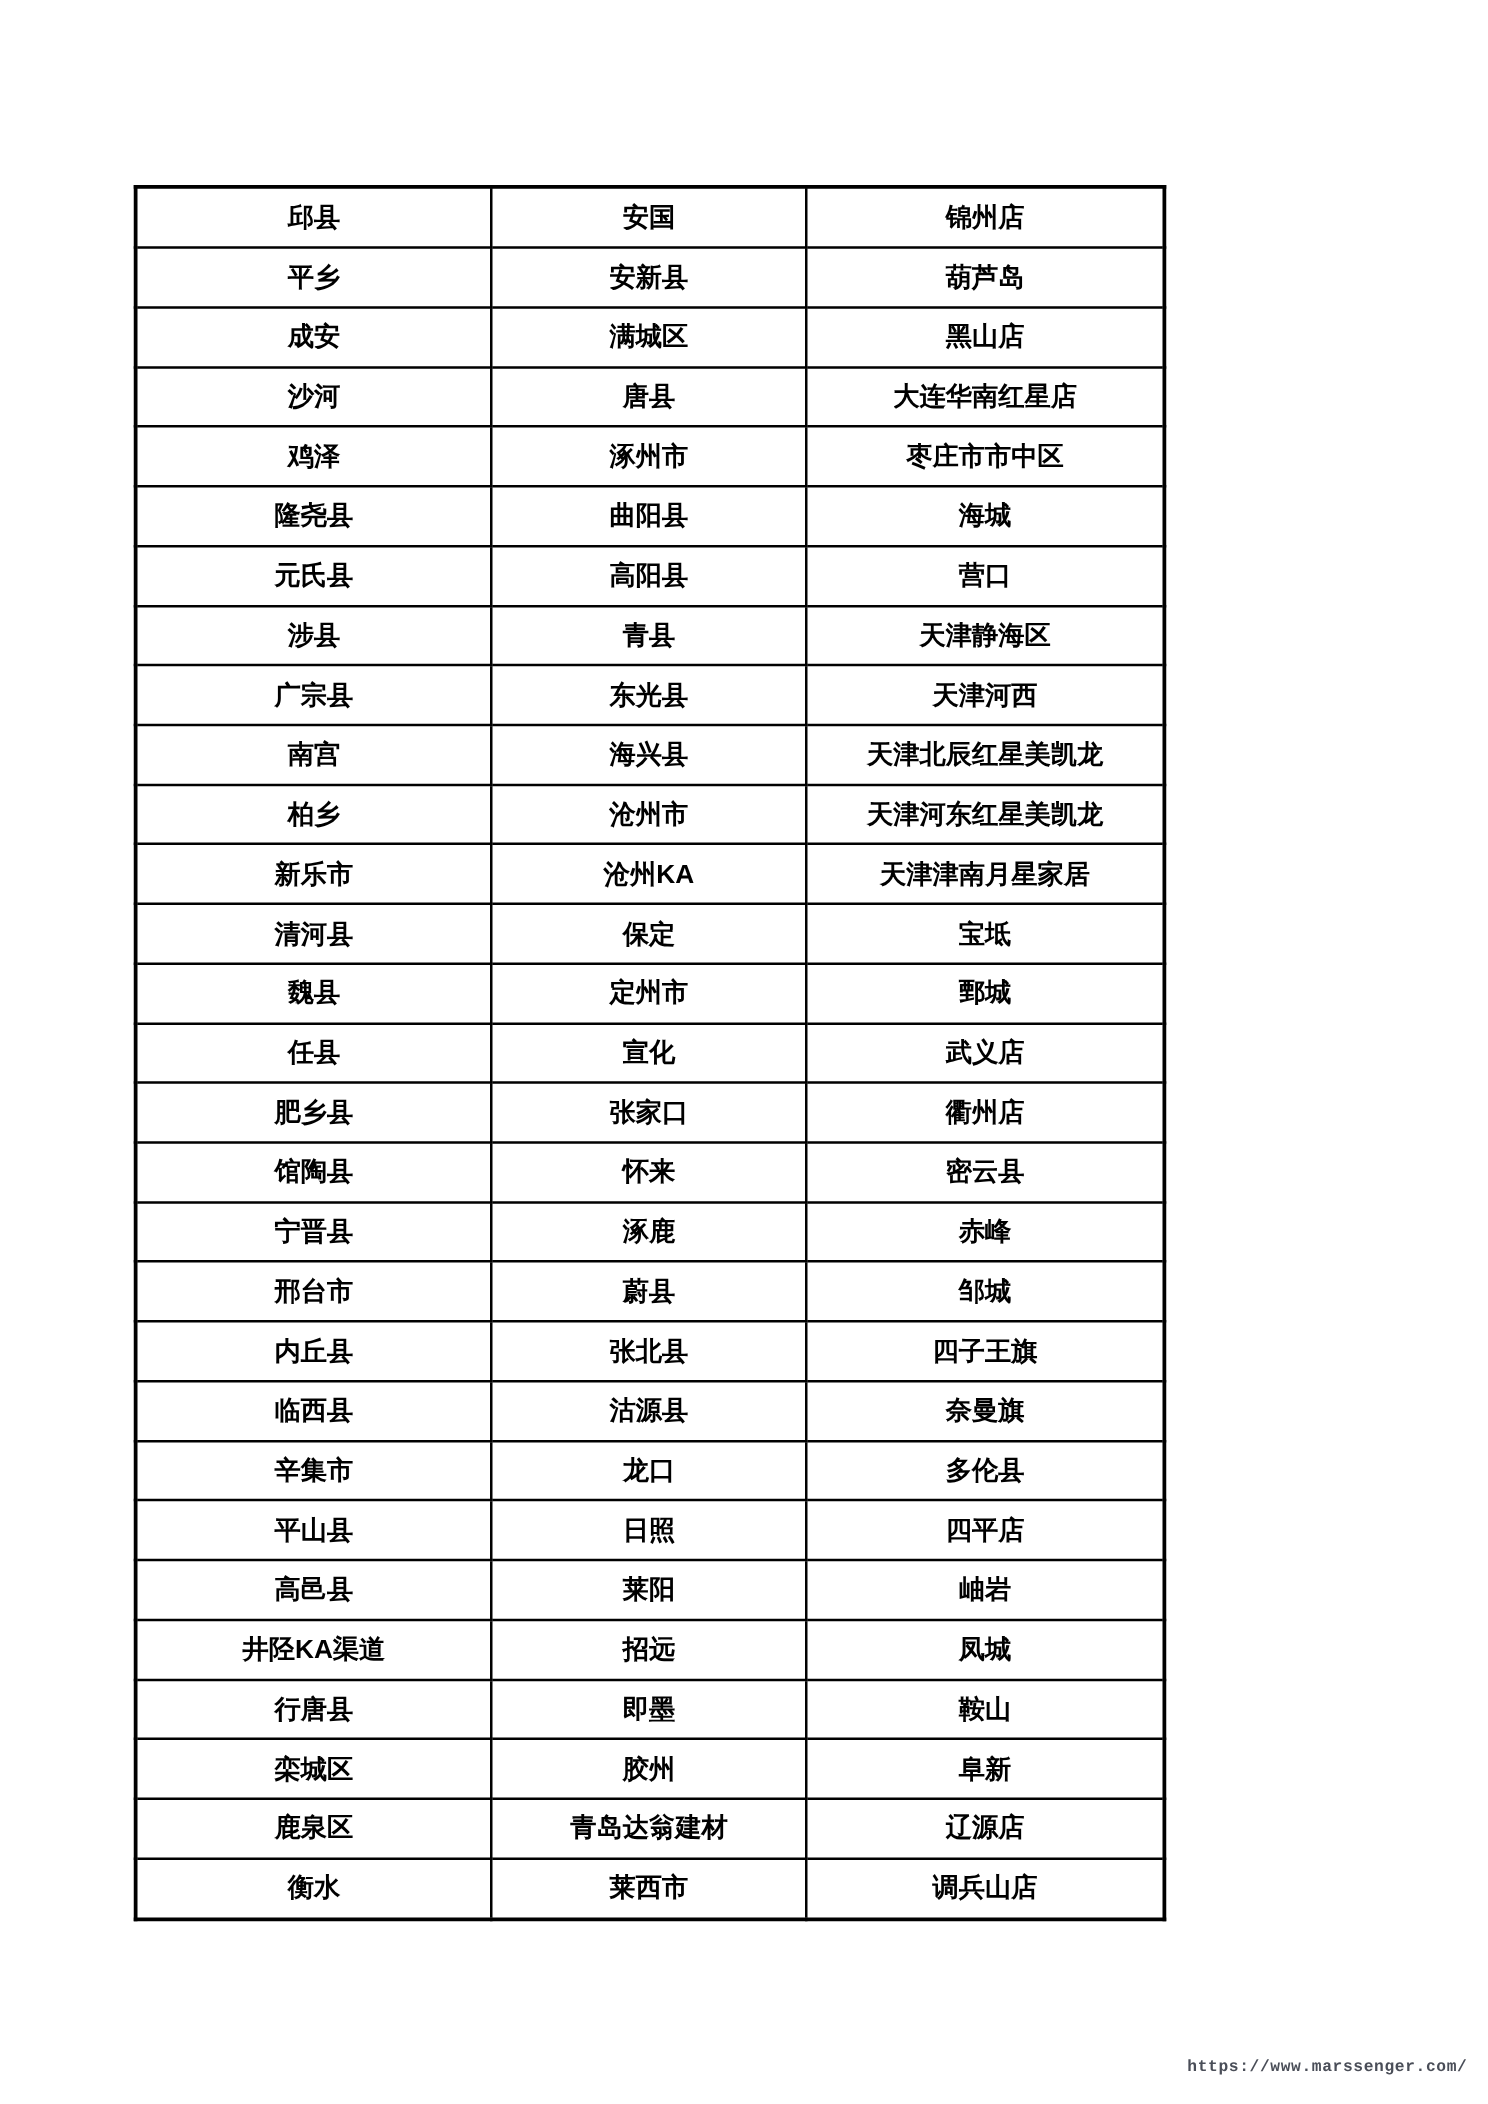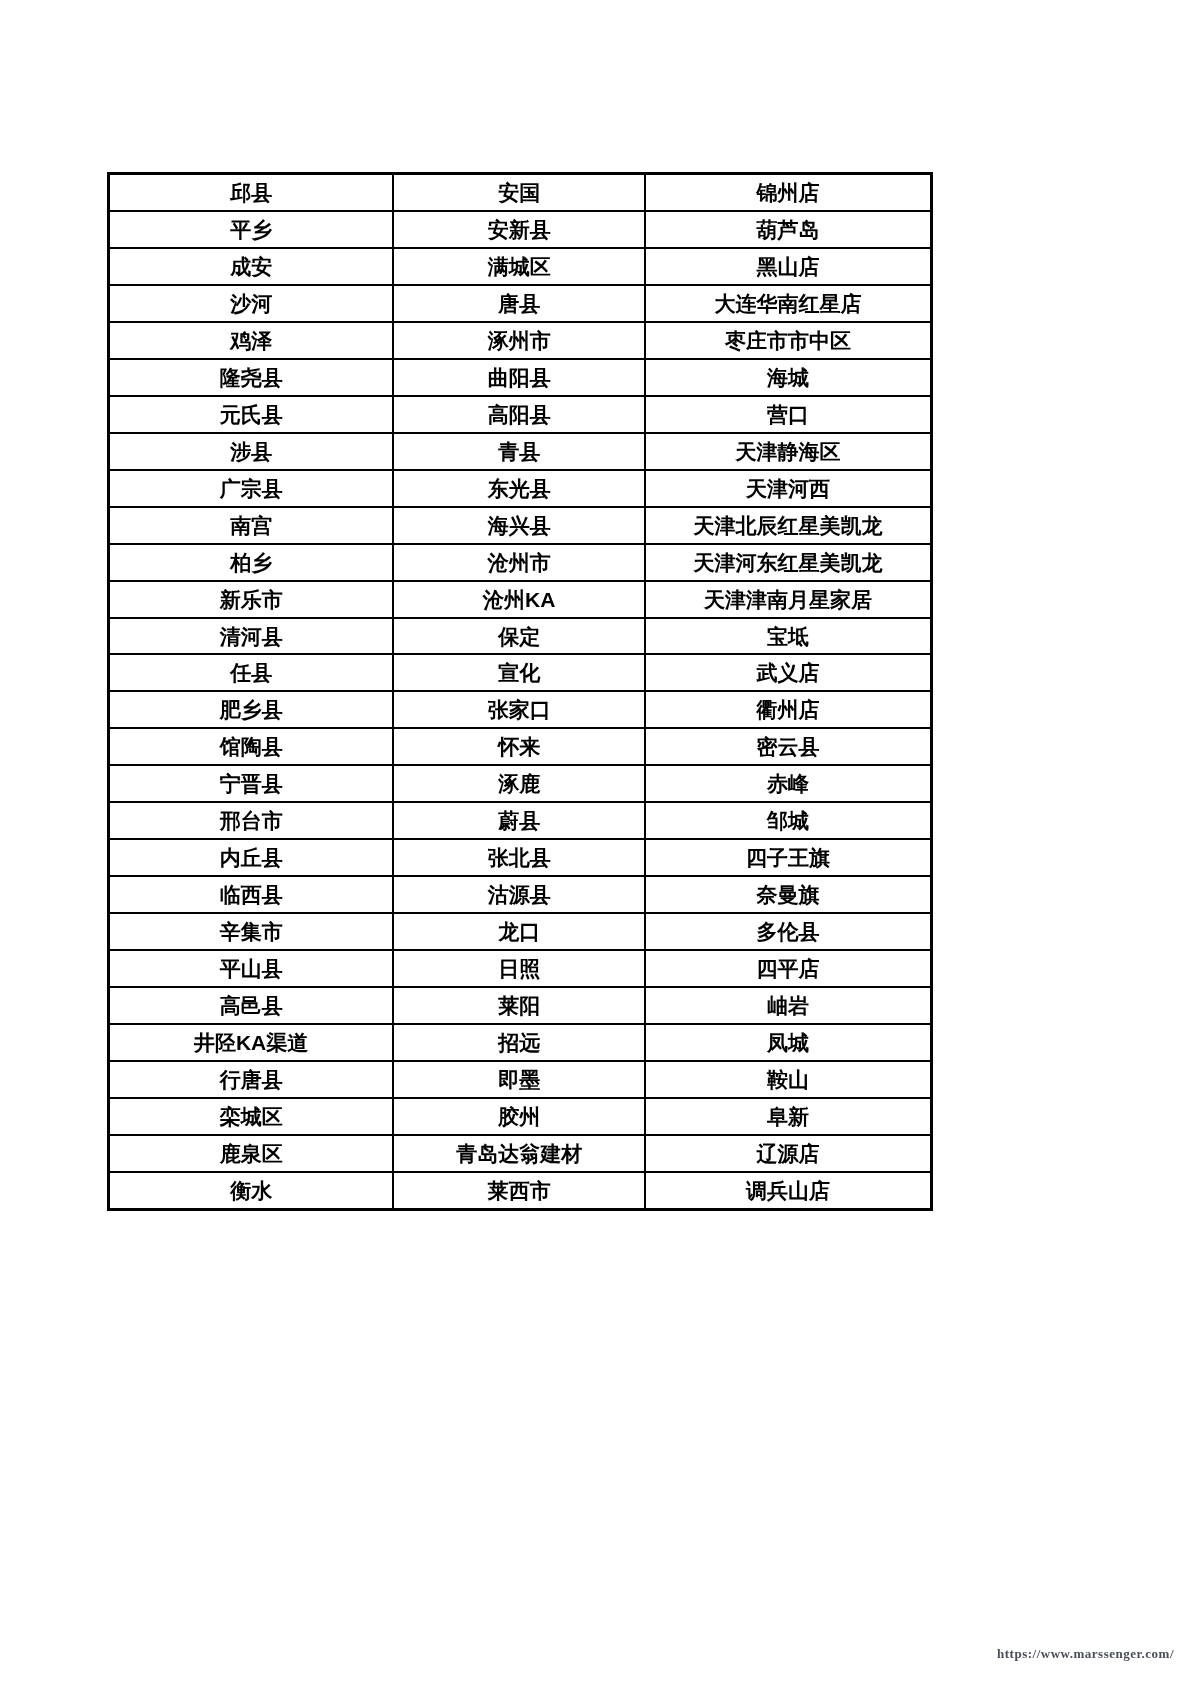--- a/index.html
+++ b/index.html
@@ -9,43 +9,42 @@
     height: 1683px;
     background: #ffffff;
     font-family: "Liberation Sans", sans-serif;
     overflow: hidden;
   }
   table.region-table {
     position: absolute;
     left: 107px;
     top: 148px;
     width: 826px;
-    height: 1039px;
+    height: 1389px;
     border-collapse: collapse;
     table-layout: fixed;
     border: 3px solid #000000;
-    margin-top: 24px;
   }
   table.region-table td {
     border: 2px solid #000000;
     text-align: center;
     vertical-align: middle;
     font-weight: bold;
     font-size: 21px;
     line-height: 1;
     color: #000000;
     padding: 0;
     white-space: nowrap;
     overflow: hidden;
   }
   .watermark {
     position: absolute;
     top: 1646px;
     right: 16px;
-    font-family: Liberation Serif, serif;
+    font-family: Liberation Mono, monospace;
     font-size: 13px;
     font-weight: bold;
     letter-spacing: 0.5px;
     color: #4a4e58;
   }
 </style>
 </head>
 <body>
 
 <div class="page">
@@ -131,20 +130,25 @@
     <td>沧州KA</td>
     <td>天津津南月星家居</td>
   </tr>
 
   <tr>
     <td>清河县</td>
     <td>保定</td>
     <td>宝坻</td>
   </tr>
 
+  <tr>
+    <td>魏县</td>
+    <td>定州市</td>
+    <td>鄄城</td>
+  </tr>
 
   <tr>
     <td>任县</td>
     <td>宣化</td>
     <td>武义店</td>
   </tr>
 
   <tr>
     <td>肥乡县</td>
     <td>张家口</td>

